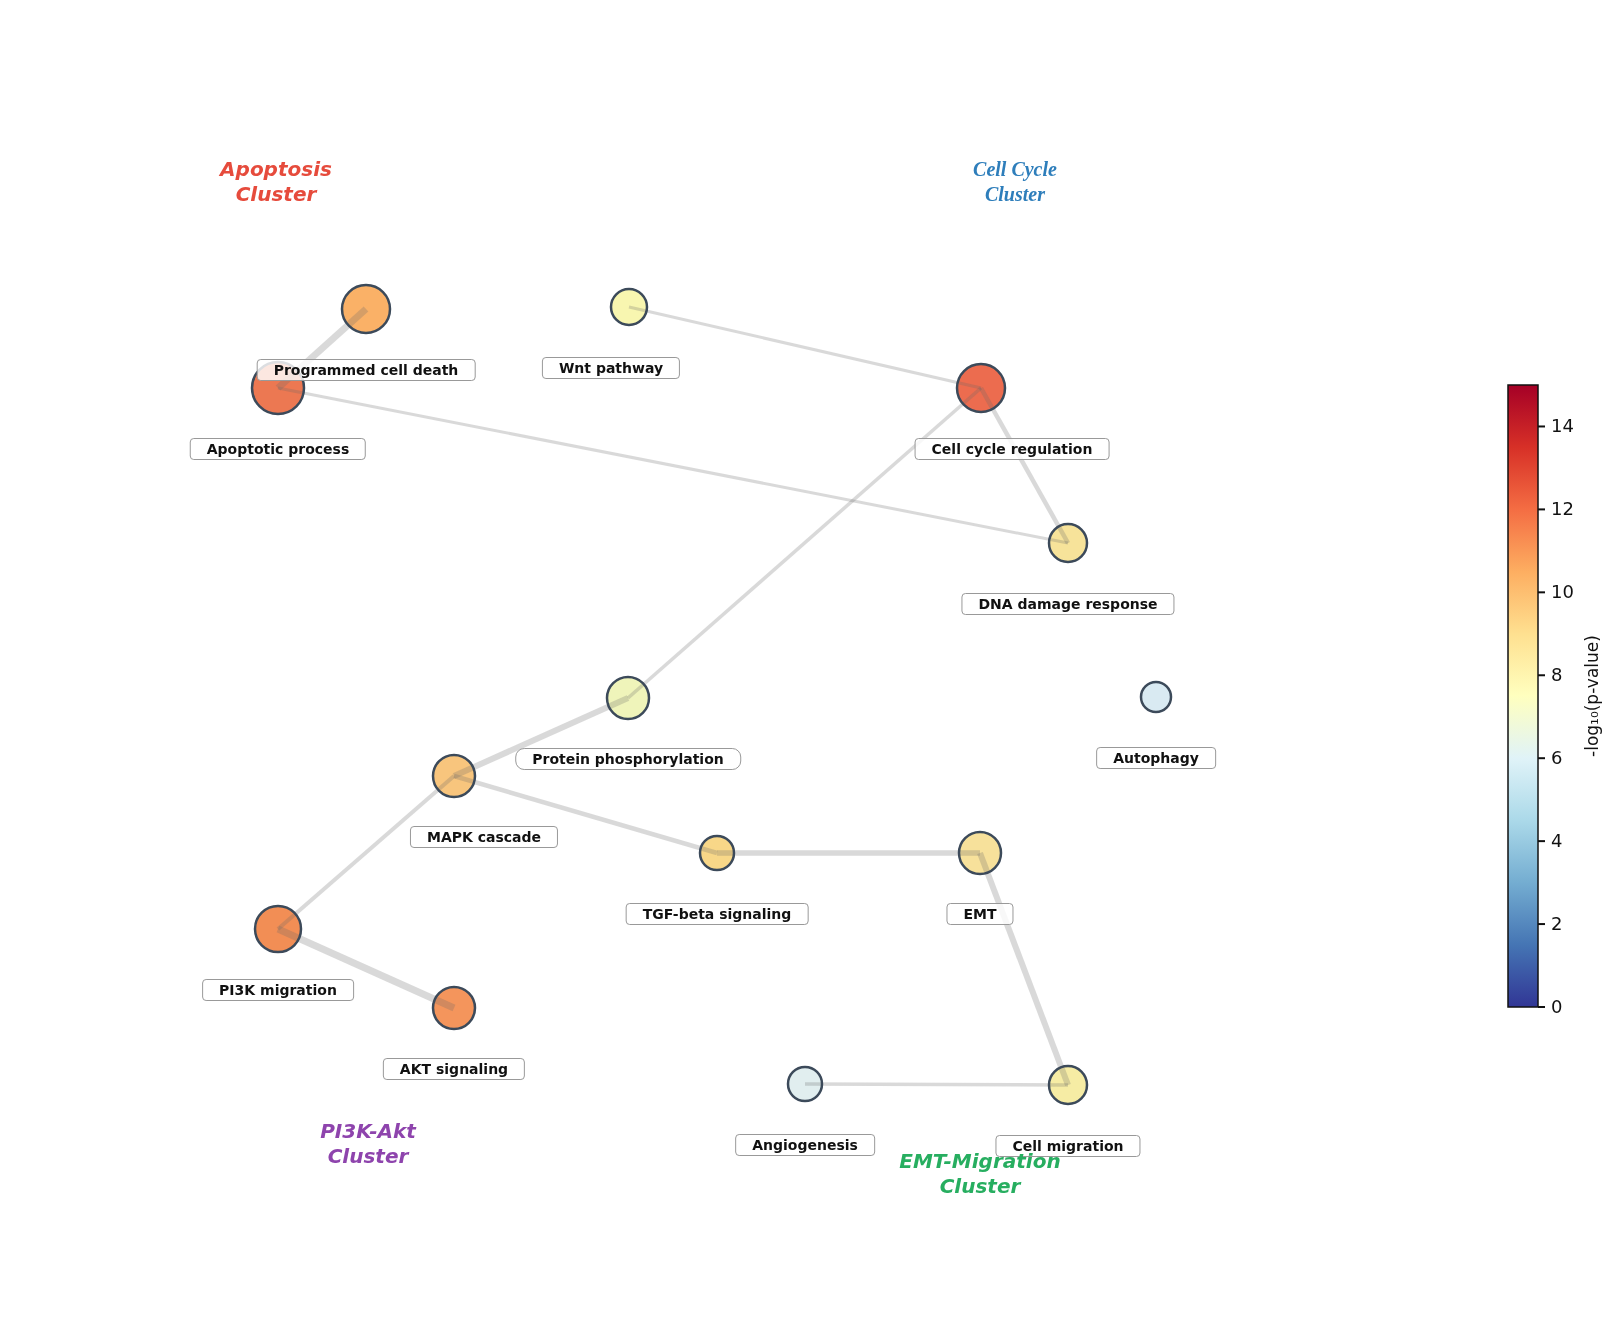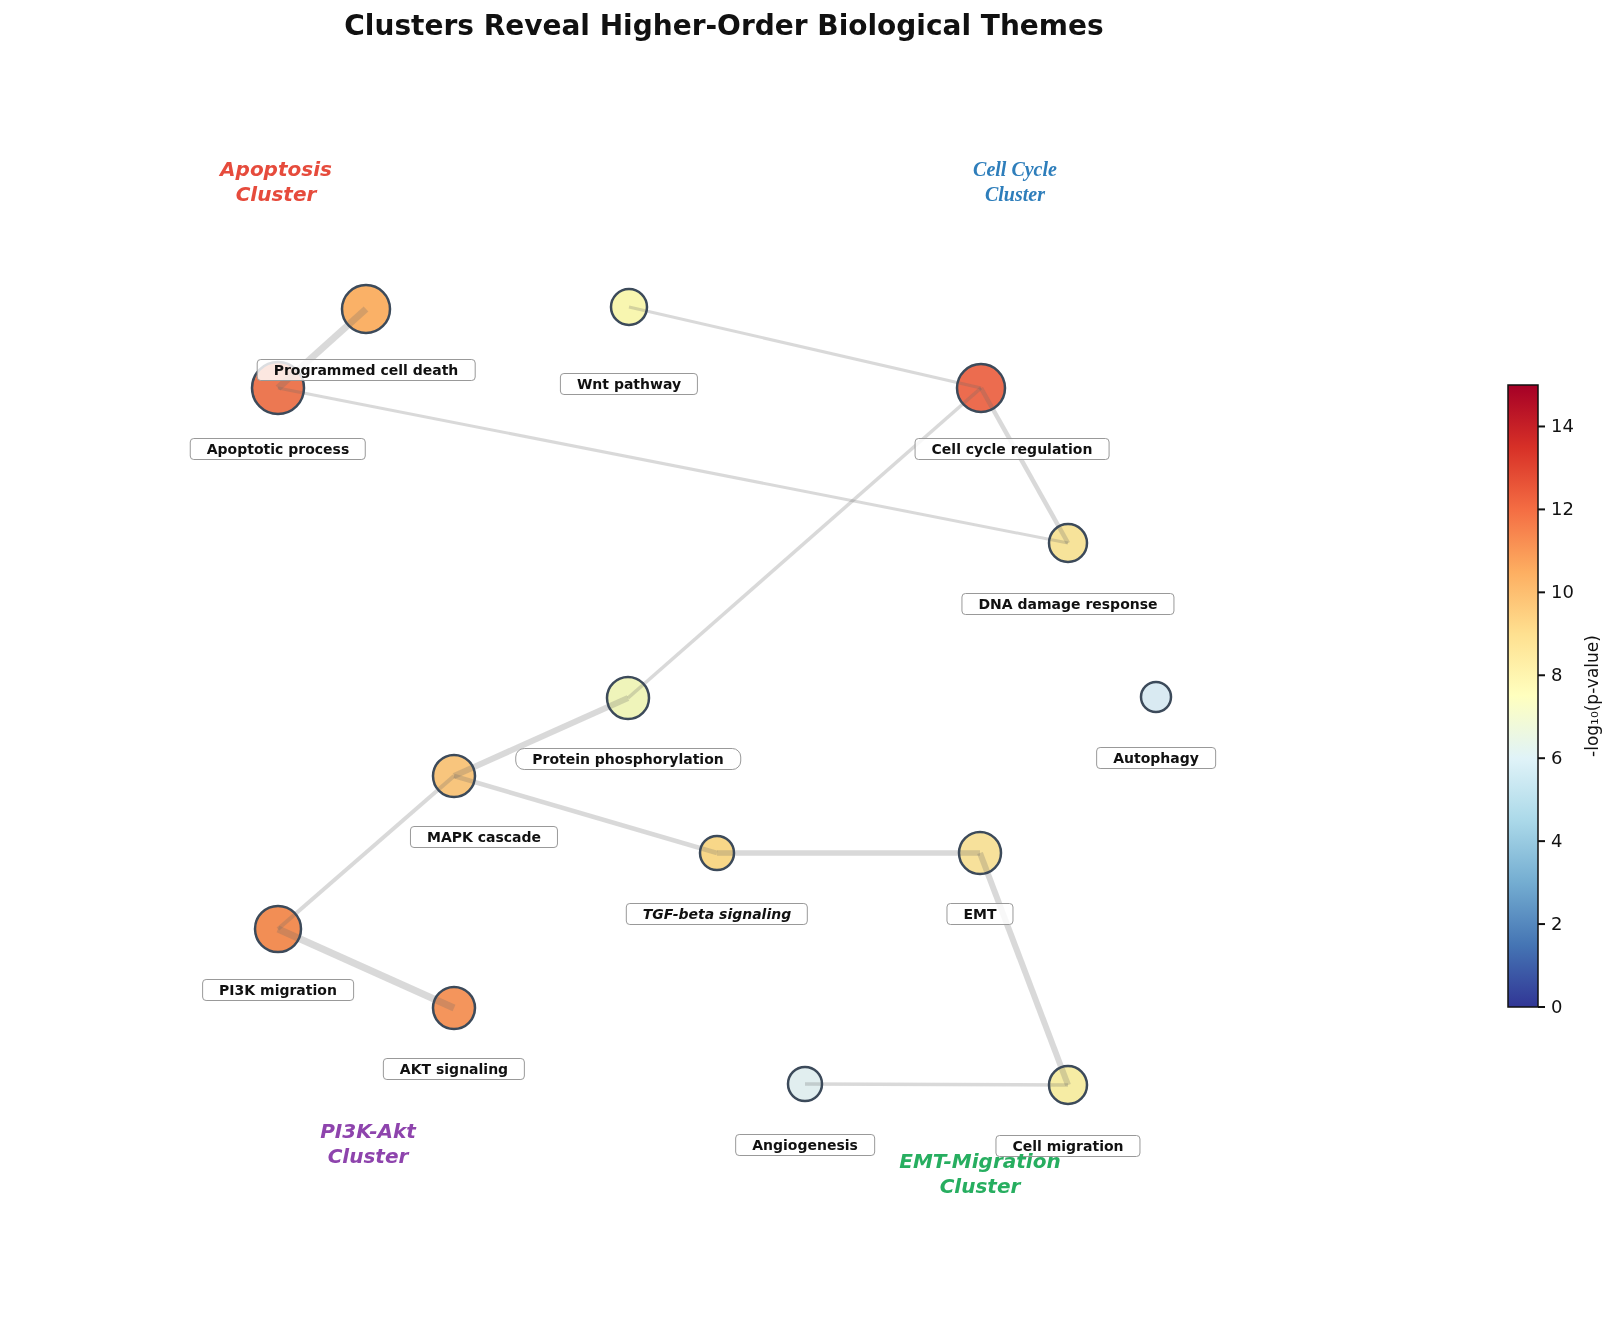--- a/index.html
+++ b/index.html
@@ -112,32 +112,31 @@
         <line x1="1538" y1="592.3333333333334" x2="1545" y2="592.3333333333334" stroke="#111" stroke-width="2"></line>
         <text x="1551" y="598.3333333333334" class="cb-tick-label">10</text>
         <line x1="1538" y1="509.4" x2="1545" y2="509.4" stroke="#111" stroke-width="2"></line>
         <text x="1551" y="515.4" class="cb-tick-label">12</text>
         <line x1="1538" y1="426.4666666666667" x2="1545" y2="426.4666666666667" stroke="#111" stroke-width="2"></line>
         <text x="1551" y="432.4666666666667" class="cb-tick-label">14</text>
         <text x="1598" y="696" class="cb-axis-label" text-anchor="middle" transform="rotate(-90 1598 696)">-log₁₀(p-value)</text>
       </g>
     </svg>
   <div id="title">
-    <div>Clusters Reveal Higher-Order Biological Themes</div>
   </div>
   <div id="labels">
       <div class="node-label" style="left: 366px; top: 370px;">Programmed cell death</div>
       <div class="node-label" style="left: 278px; top: 449px;">Apoptotic process</div>
-      <div class="node-label" style="left: 629px; top: 368px; margin-top: 16px;">Wnt pathway</div>
+      <div class="node-label" style="left: 611px; top: 368px;">Wnt pathway</div>
       <div class="node-label" style="left: 981px; top: 449px; margin-left: 31px;">Cell cycle regulation</div>
       <div class="node-label" style="left: 1068px; top: 604px;">DNA damage response</div>
       <div class="node-label" style="left: 1156px; top: 758px;">Autophagy</div>
       <div class="node-label" style="left: 628px; top: 759px; border-radius: 9px;">Protein phosphorylation</div>
       <div class="node-label" style="left: 454px; top: 837px; margin-left: 30px;">MAPK cascade</div>
-      <div class="node-label" style="left: 717px; top: 914px; font-style: italic;">TGF-beta signaling</div>
+      <div class="node-label" style="left: 717px; top: 914px;">TGF-beta signaling</div>
       <div class="node-label" style="left: 980px; top: 914px;">EMT</div>
       <div class="node-label" style="left: 278px; top: 990px;">PI3K migration</div>
       <div class="node-label" style="left: 454px; top: 1069px;">AKT signaling</div>
       <div class="node-label" style="left: 805px; top: 1145px;">Angiogenesis</div>
       <div class="node-label" style="left: 1068px; top: 1146px;">Cell migration</div>
       <div class="cluster-label" style="left: 276px; top: 182px; color: rgb(230, 75, 60);">
         <div>Apoptosis</div>
         <div>Cluster</div>
       </div>
       <div class="cluster-label" style="left: 1015px; top: 182px; color: rgb(46, 126, 187); font-family: Liberation Serif, serif;">

